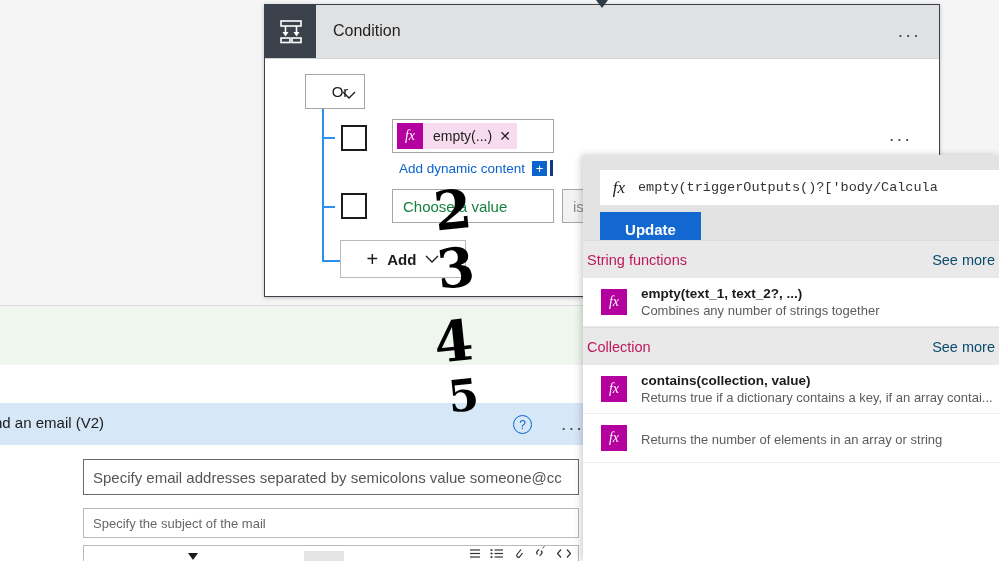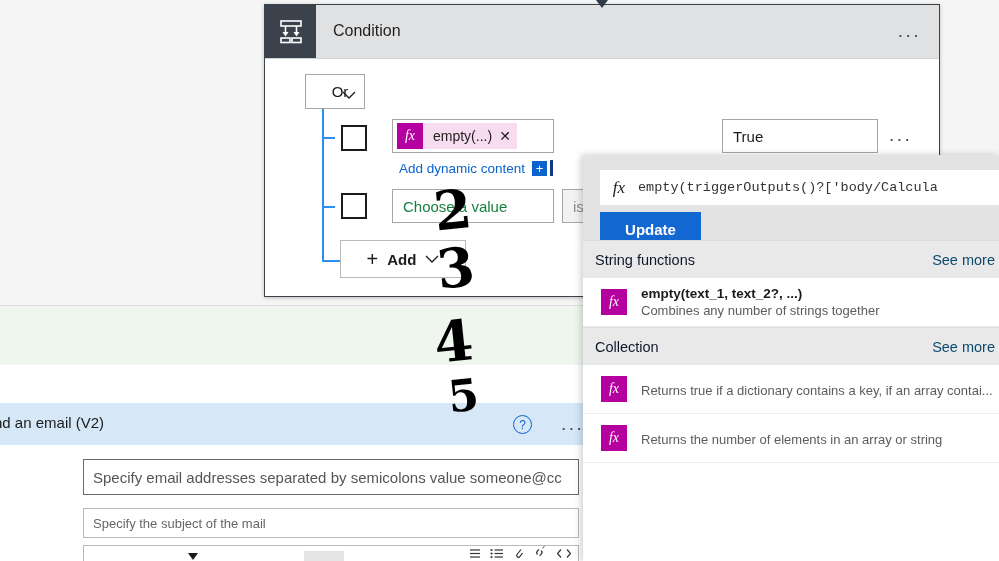--- a/index.html
+++ b/index.html
@@ -228,21 +228,21 @@
   .update-btn {
     position: absolute; left: 17px; top: 57px; width: 101px; height: 34px;
     background: #1367d0; color: #fff; font-size: 15px; font-weight: bold;
     display: flex; align-items: center; justify-content: center;
   }
   .grp-head {
     position: relative; height: 37px; background: #e9e9e9;
     border-top: 1px solid #dcdcdc;
     display: flex; align-items: center;
   }
-  .grp-title { margin-left: 12px; font-size: 14.5px; color: #0f172a; }
+  .grp-title { margin-left: 4px; font-size: 14.5px; color: #be185d; }
   .grp-more { position: absolute; right: 4px; font-size: 14.5px; color: #0c4a6e; }
   .fn-row {
     position: relative; background: #fff; height: 48px;
     display: flex; align-items: center; padding-left: 18px;
     border-bottom: 1px solid #eeeeee;
   }
   .fn-fx {
     width: 26px; height: 26px; background: #b4009e; color: #fff; flex: 0 0 26px;
     display: flex; align-items: center; justify-content: center;
     font-style: italic; font-family: "Liberation Serif", serif; font-size: 14px;
@@ -307,23 +307,20 @@
   <div class="tree-h3"></div>
 
   <div class="chk chk-1"></div>
   <div class="field f-token">
     <span class="token">
       <span class="token-fx">fx</span>
       <span class="token-text">empty(...)</span>
       <span class="token-x">✕</span>
     </span>
   </div>
-  <div class="field f-val">
-    <span>True</span>
-  </div>
   <div class="row-dots">...</div>
 
   <div class="adc">
     <span>Add dynamic content</span>
     <span class="adc-plus">+</span>
     <span class="adc-caret"></span>
   </div>
 
   <div class="chk chk-2"></div>
   <div class="field f-choose placeholder">
@@ -420,20 +417,21 @@
       </span>
     </div>
 
     <div class="grp-head">
       <span class="grp-title">Collection</span>
       <span class="grp-more">See more</span>
     </div>
     <div class="fn-row">
       <span class="fn-fx">fx</span>
       <span class="fn-txt">
+        <span class="fn-name" style="display:block">contains(collection, value)</span>
         <span class="fn-desc" style="display:block">Returns true if a dictionary contains a key, if an array contai...</span>
       </span>
     </div>
     <div class="fn-row">
       <span class="fn-fx">fx</span>
       <span class="fn-txt">
         <span class="fn-desc" style="display:block">Returns the number of elements in an array or string</span>
       </span>
     </div>
   </div>

